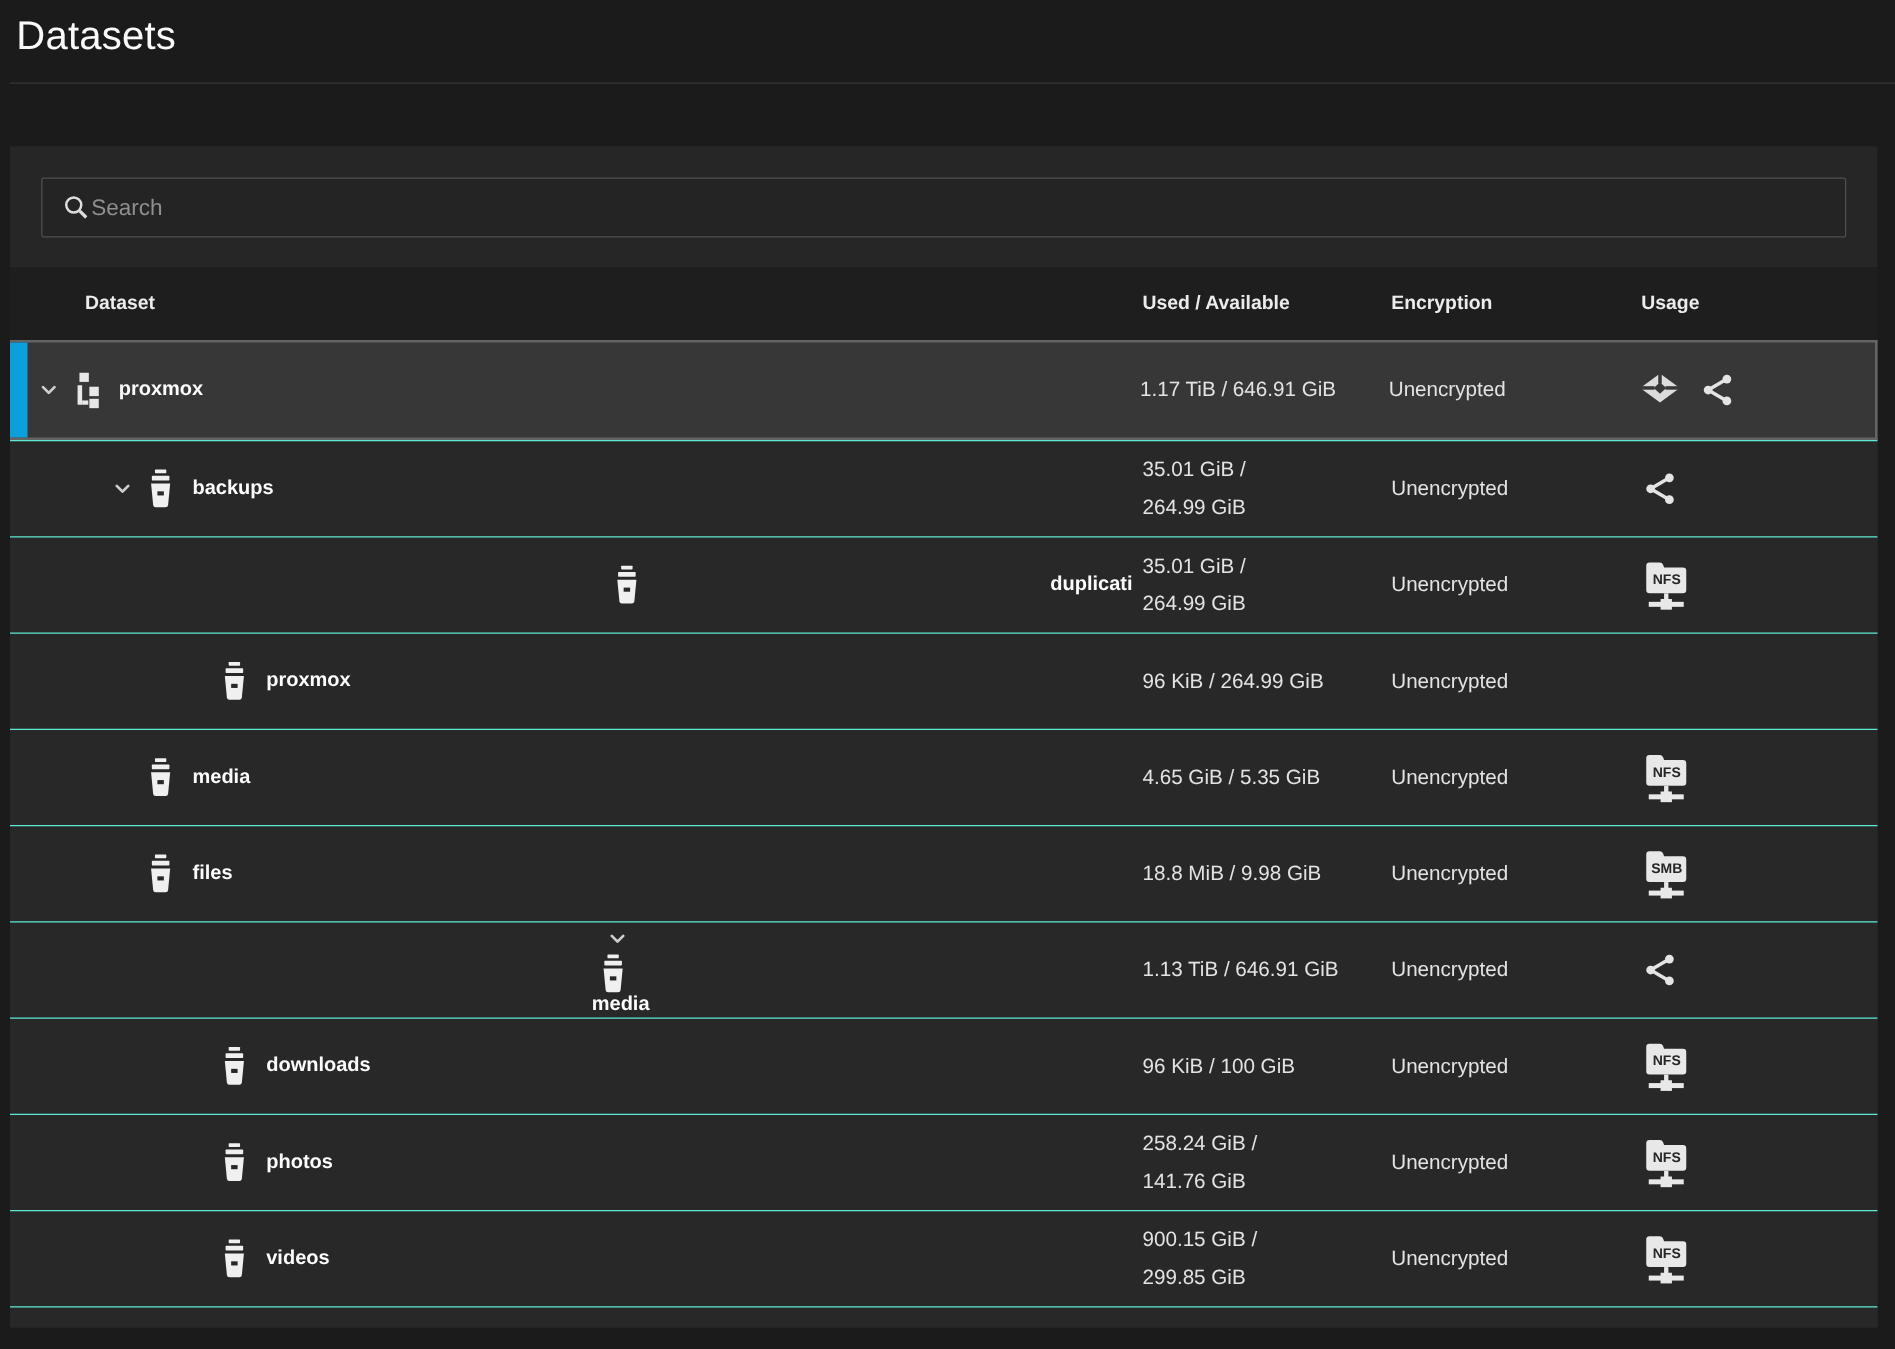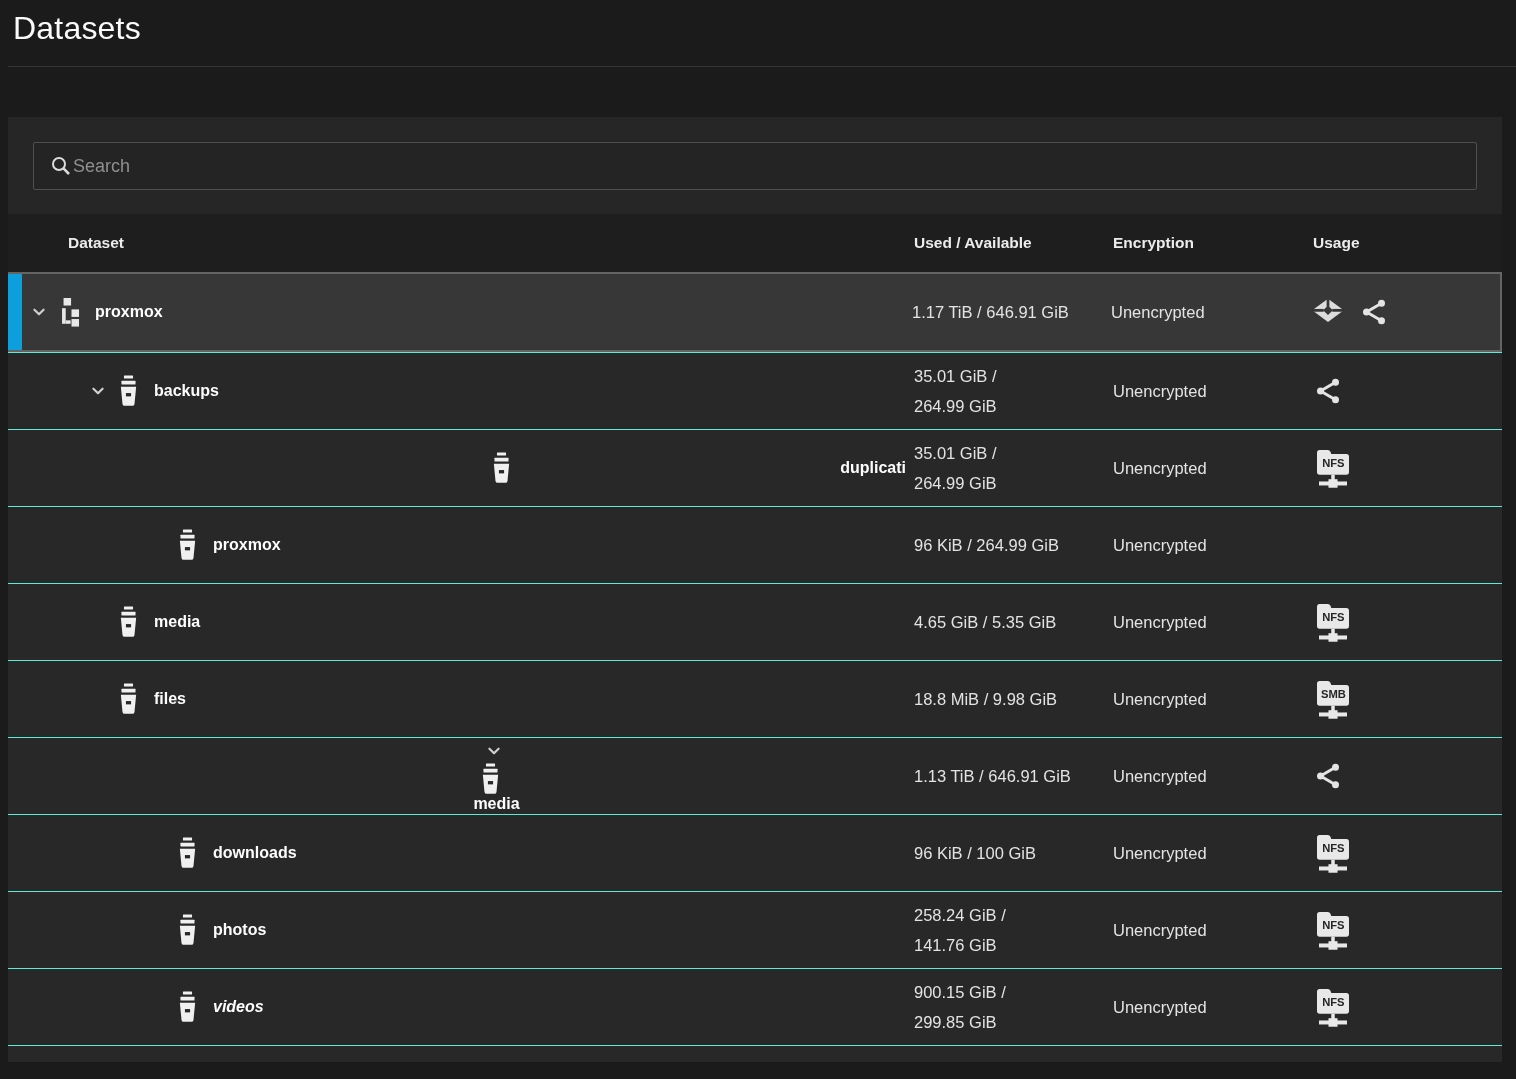--- a/index.html
+++ b/index.html
@@ -410,21 +410,21 @@
               <text x="15.3" y="16" text-anchor="middle" font-size="8.4" font-weight="bold" fill="#262626" font-family="Liberation Sans, sans-serif">NFS</text>
               <rect x="13.7" y="21.5" width="2.6" height="5" fill="#e8e8e8"></rect>
               <rect x="4.5" y="26.6" width="21" height="3" fill="#e8e8e8"></rect>
               <rect x="11.6" y="24.9" width="6.8" height="6.4" fill="#e8e8e8"></rect>
             </svg>
           </span>
         </div>
   </div>
 
   <div class="row grid-cols">
-    <div class="tree" style="padding-left: 138px; font-style: italic;">
+    <div class="tree" style="padding-left: 138px;">
       <span class="chev hidden">
         <svg viewBox="0 0 24 24" width="24" height="24" fill="none" stroke="#cfcfcf" stroke-width="2.4" stroke-linecap="round" stroke-linejoin="round">
           <path d="M7 9.5 L12 14.5 L17 9.5"></path>
         </svg>
       </span>
       <span class="ds-icon">
             <svg viewBox="0 0 24 31" width="25" height="32" fill="#f0f0f0">
               <rect x="7.6" y="0.5" width="8.8" height="3" rx="0.5"></rect>
               <rect x="5.2" y="5.5" width="13.6" height="3.6" rx="0.5"></rect>
               <path d="M4.6 11.5 H19.4 L17.8 28 Q17.6 29.8 15.8 29.8 H8.2 Q6.4 29.8 6.2 28 Z"></path>

